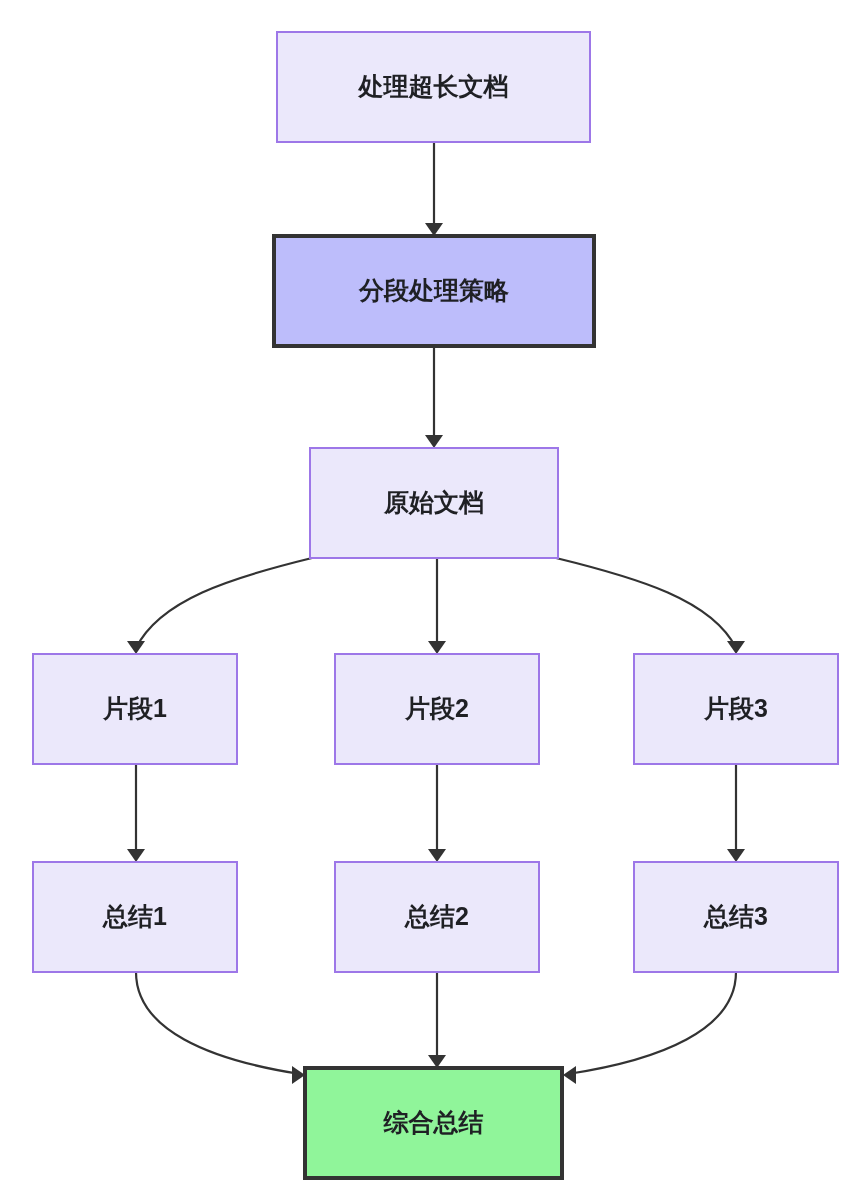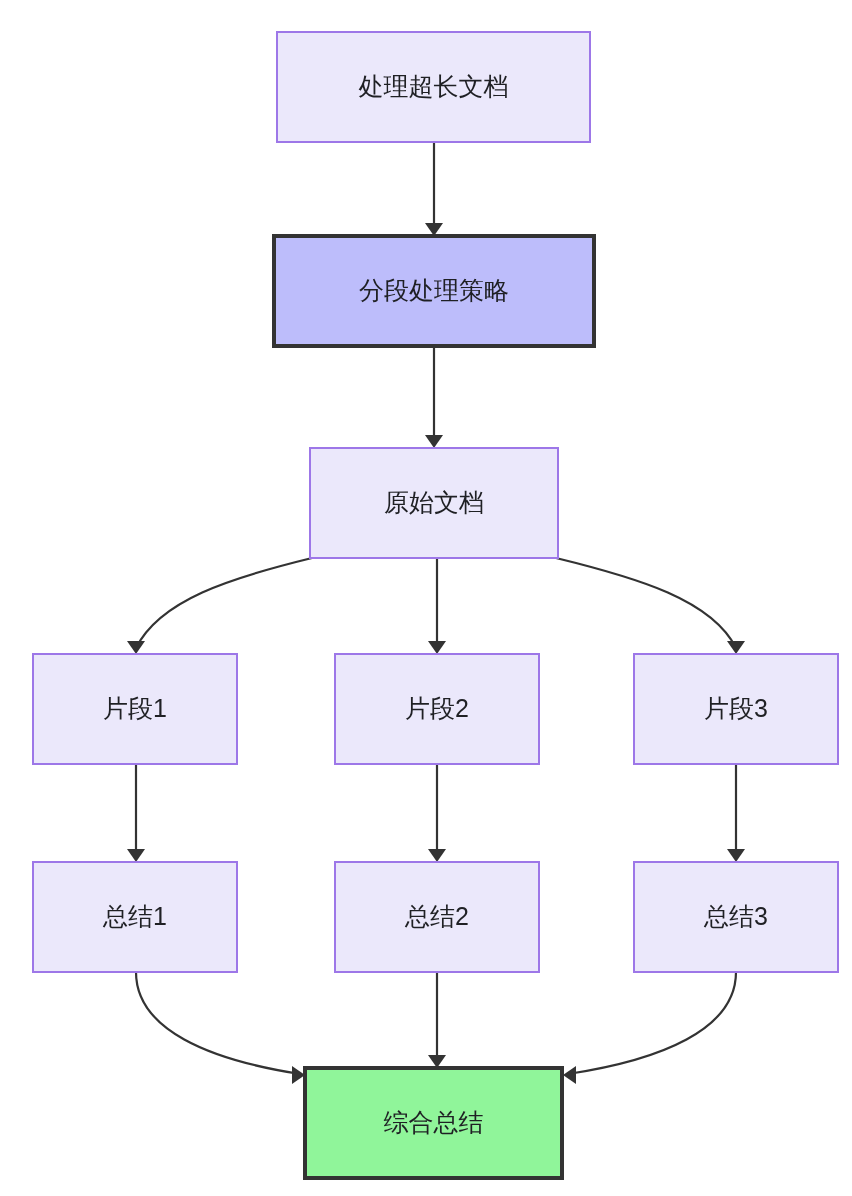--- a/index.html
+++ b/index.html
@@ -10,20 +10,21 @@
   body {
     width: 852px;
     height: 1196px;
     font-family: "Liberation Sans", "DejaVu Sans", sans-serif;
     overflow: hidden;
   }
   #flowchart-root {
     position: relative;
     width: 852px;
     height: 1196px;
+    font-weight: bold;
   }
   svg#diagram {
     display: block;
     width: 852px;
     height: 1196px;
   }
   .node-rect {
     stroke-width: 2;
   }
   .node-rect.emphasis {

